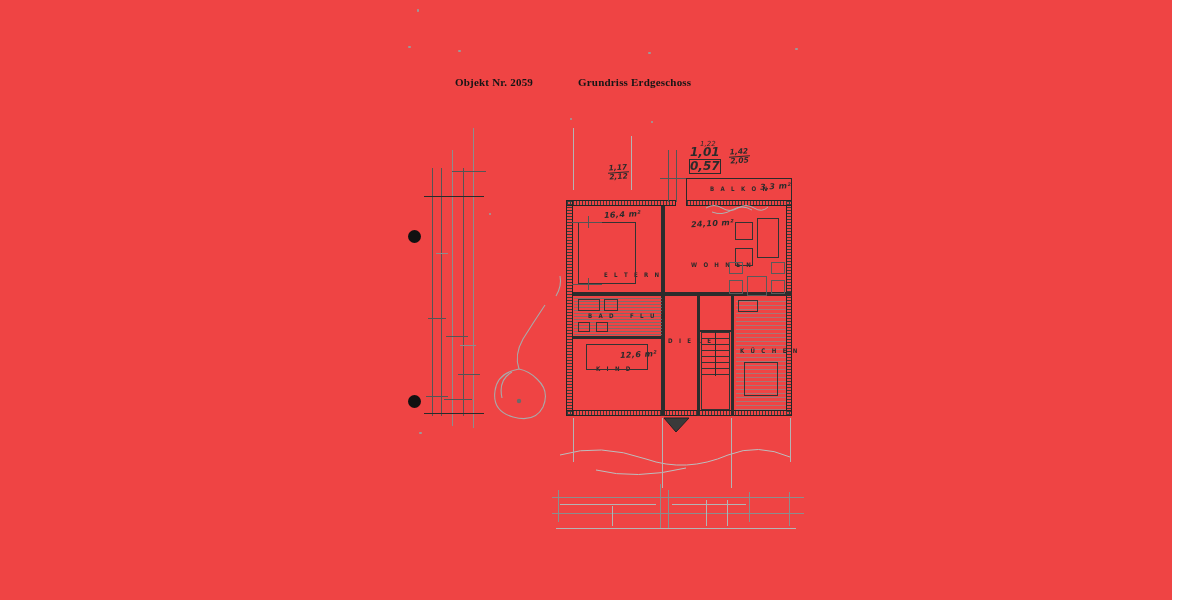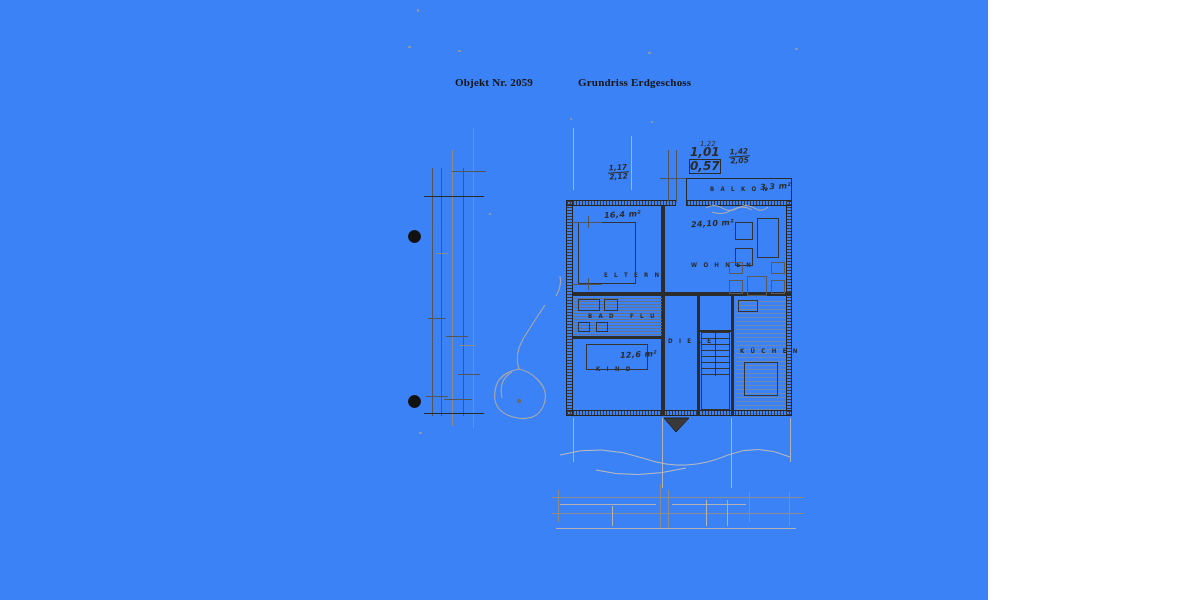--- a/index.html
+++ b/index.html
@@ -1,18 +1,18 @@
 <!DOCTYPE html>
 <html><head>
 <meta charset="utf-8">
 <style>
   html,body{margin:0;padding:0;background:#ffffff;}
   body{width:1200px;height:600px;overflow:hidden;
        font-family:"Liberation Serif",serif;color:#1a1a1a;}
-  #page{position:relative;width:988px;height:600px;background:#3b82f6;}
+  #page{position:relative;width:1172px;height:600px;background:#ef4444;}
 
   
   .hdr{position:absolute;font-family:"Liberation Serif",serif;
        font-weight:700;font-size:11px;letter-spacing:.2px;color:#151515;}
   #objekt-nr{left:455px;top:76px;}
   #grundriss{left:578px;top:76px;}
 
   
   .ink{position:absolute;background:#2a2a2a;}
   .hline{height:1px;}

